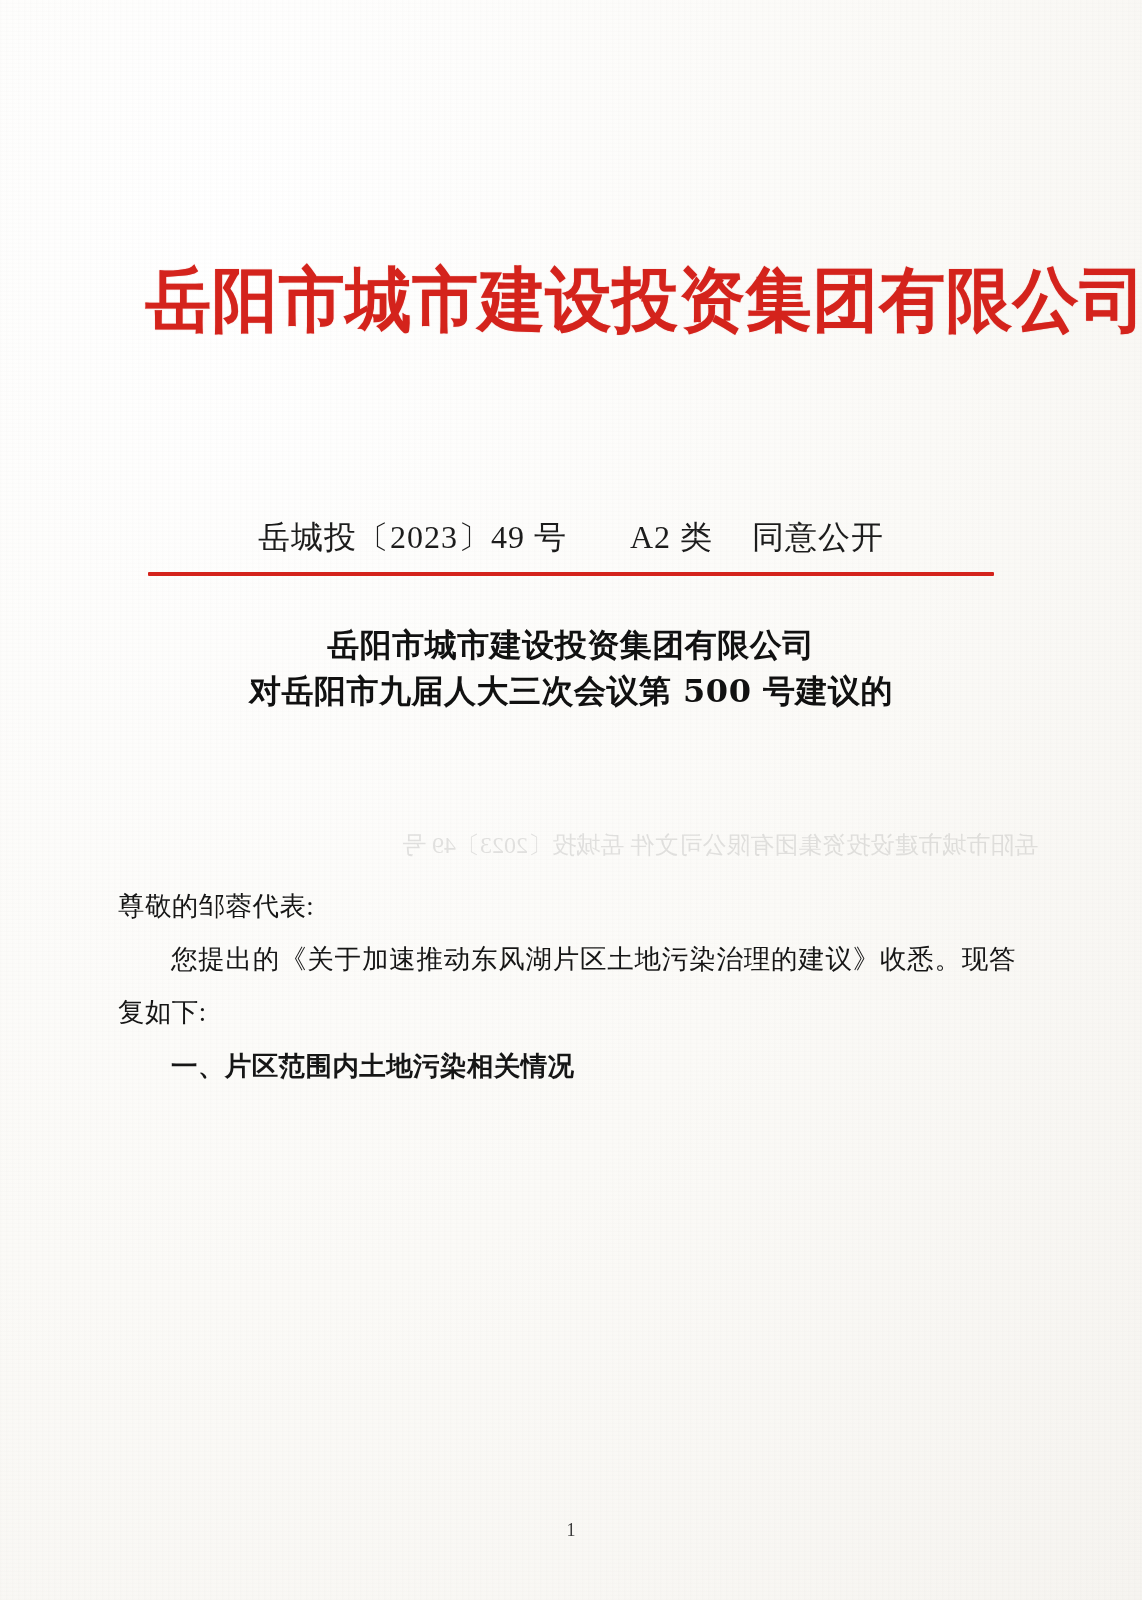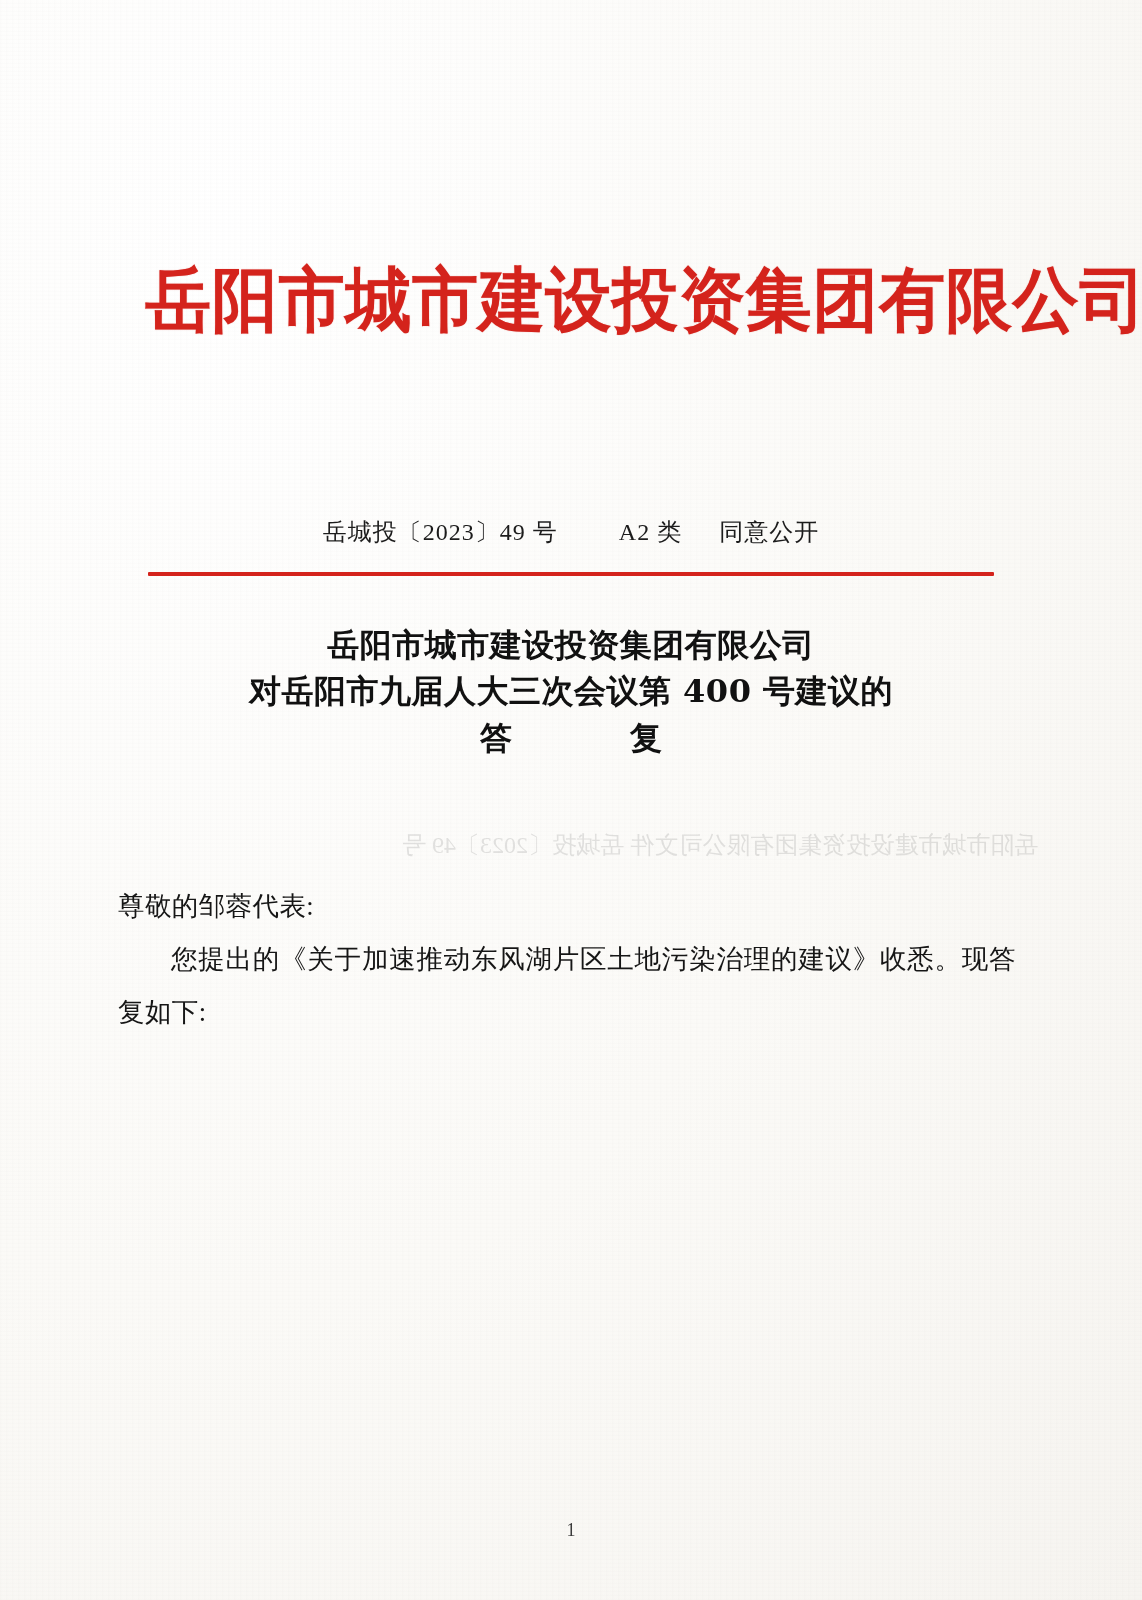--- a/index.html
+++ b/index.html
@@ -58,21 +58,21 @@
     transform-origin: center;
     text-shadow: 0 0 1px rgba(212,35,28,0.55);
   }
 
   .docnum-row {
     position: absolute;
     left: 0;
     top: 516px;
     width: 906px;
     text-align: center;
-    font-size: 24px;
+    font-size: 32px;
     letter-spacing: 1px;
     color: #1c1c1c;
   }
   .docnum-row .num { margin-right: 54px; }
   .docnum-row .cat { margin-right: 30px; }
 
   .red-rule {
     position: absolute;
     left: 30px;
     top: 572px;
@@ -165,26 +165,26 @@
     <div class="docnum-row">
       <span class="num">岳城投〔2023〕49 号</span>
       <span class="cat">A2 类</span>
       <span class="pub">同意公开</span>
     </div>
 
     <div class="red-rule"></div>
 
     <div class="doc-title">
       <div class="line1">岳阳市城市建设投资集团有限公司</div>
-      <div class="line2">对岳阳市九届人大三次会议第 400 号建议的</div>
-      <div class="line3">答　　复</div>
+      <div class="line2">对岳阳市九届人大三次会议第 500 号建议的</div>
     </div>
 
     <div class="bleed">岳阳市城市建设投资集团有限公司文件 岳城投〔2023〕49 号</div>
 
     <div class="body-text">
       <p class="salutation">尊敬的邹蓉代表:</p>
       <p class="indent">您提出的《关于加速推动东风湖片区土地污染治理的建议》收悉。现答复如下:</p>
+      <p class="heading-1">一、片区范围内土地污染相关情况</p>
     </div>
 
     <div class="page-number">1</div>
   </div>
 </div>
 
 </body></html>

